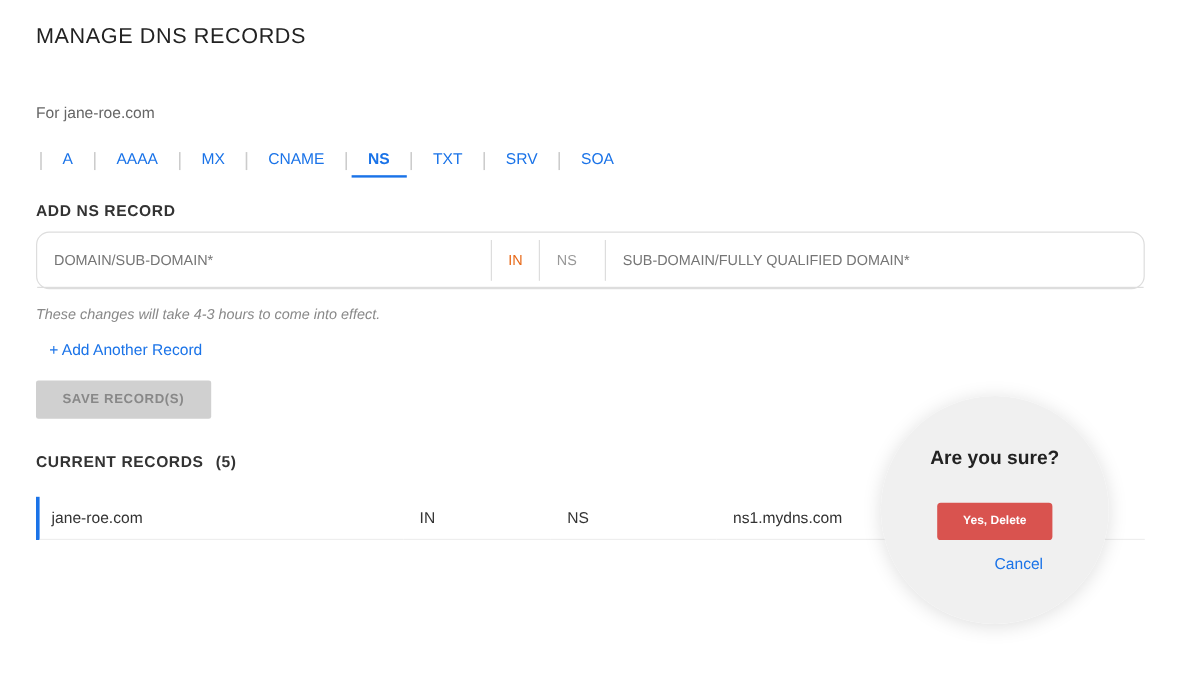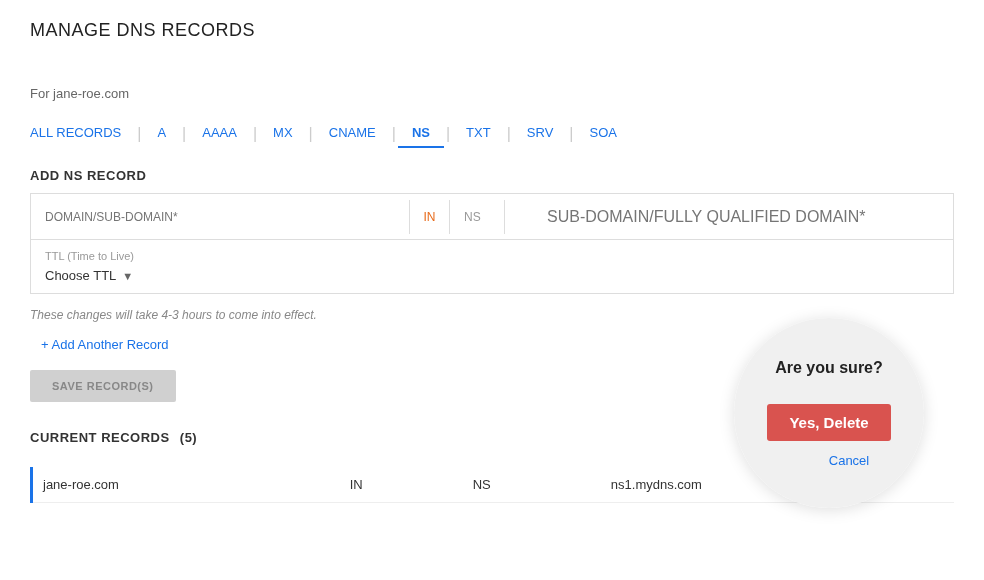--- a/index.html
+++ b/index.html
@@ -55,21 +55,21 @@
     }
     .section-title {
       font-size: 13px;
       font-weight: bold;
       color: #333;
       margin-bottom: 10px;
       letter-spacing: 0.5px;
     }
     .record-form {
       border: 1px solid #ddd;
-      border-radius: 0;
+      border-radius: 11px;
       margin-bottom: 14px;
     }
     .form-row-main {
       display: flex;
       align-items: center;
       border-bottom: 1px solid #ddd;
       min-height: 46px;
     }
     .form-cell {
       padding: 10px 14px;
@@ -170,21 +170,21 @@
     }
     .record-row-domain {
       border-left: 3px solid #1a73e8;
     }
     .record-domain-cell {
       padding-left: 10px !important;
     }
     .popup-overlay {
       position: fixed;
       right: 60px;
-      bottom: 72px;
+      bottom: 60px;
       width: 190px;
       height: 190px;
       border-radius: 50%;
       background: rgba(240,240,240,0.97);
       display: flex;
       flex-direction: column;
       align-items: center;
       justify-content: center;
       gap: 12px;
       box-shadow: 0 2px 16px rgba(0,0,0,0.13);
@@ -194,21 +194,21 @@
       font-size: 16px;
       font-weight: bold;
       color: #222;
       text-align: center;
     }
     .yes-delete-btn {
       background: #d9534f;
       color: #fff;
       border: none;
       padding: 10px 22px;
-      font-size: 15px;
+      font-size: 10px;
       font-weight: bold;
       border-radius: 3px;
       cursor: pointer;
       margin-top: 15px;
     }
     .cancel-link {
       font-size: 13px;
       color: #1a73e8;
       cursor: pointer;
       text-decoration: none;
@@ -226,21 +226,20 @@
 <body>
 
 
 
 
 <h1 class="page-title">MANAGE DNS RECORDS</h1>
 <p class="subtitle">For jane-roe.com</p>
 
 
 <div class="tab-bar">
-  <a class="tab-item">ALL RECORDS</a>
   <span class="tab-separator">|</span>
   <a class="tab-item">A</a>
   <span class="tab-separator">|</span>
   <a class="tab-item">AAAA</a>
   <span class="tab-separator">|</span>
   <a class="tab-item">MX</a>
   <span class="tab-separator">|</span>
   <a class="tab-item">CNAME</a>
   <span class="tab-separator">|</span>
   <a class="tab-item active">NS</a>
@@ -256,28 +255,21 @@
 <div class="section-title">ADD NS RECORD</div>
 
 <div class="record-form">
   <div class="form-row-main">
     <div class="form-cell domain">
       <input type="text" style="border: none; outline: none; background: transparent; color: rgb(153, 153, 153); font-size: 12px; width: 100%;" placeholder="DOMAIN/SUB-DOMAIN*">
     </div>
     <div class="form-cell in-label">IN</div>
     <div class="form-cell ns-label">NS</div>
     <div class="form-cell subdomain">
-      <input type="text" style="border: none; outline: none; background: transparent; color: #0369a1; font-size: 16px; width: 100%; margin-left: 28px;" placeholder="SUB-DOMAIN/FULLY QUALIFIED DOMAIN*">
-    </div>
-  </div>
-  <div class="form-row-ttl">
-    <div class="ttl-label">TTL (Time to Live)</div>
-    <div class="ttl-select">
-      <span>Choose TTL</span>
-      <span class="chevron">▼</span>
+      <input type="text" style="border: none; outline: none; background: transparent; color: #0369a1; font-size: 12px; width: 100%;" placeholder="SUB-DOMAIN/FULLY QUALIFIED DOMAIN*">
     </div>
   </div>
 </div>
 
 <p class="info-text">These changes will take 4-3 hours to come into effect.</p>
 
 <a class="add-record-link">+ Add Another Record</a>
 
 <br>
 <button class="save-btn">SAVE RECORD(S)</button>

